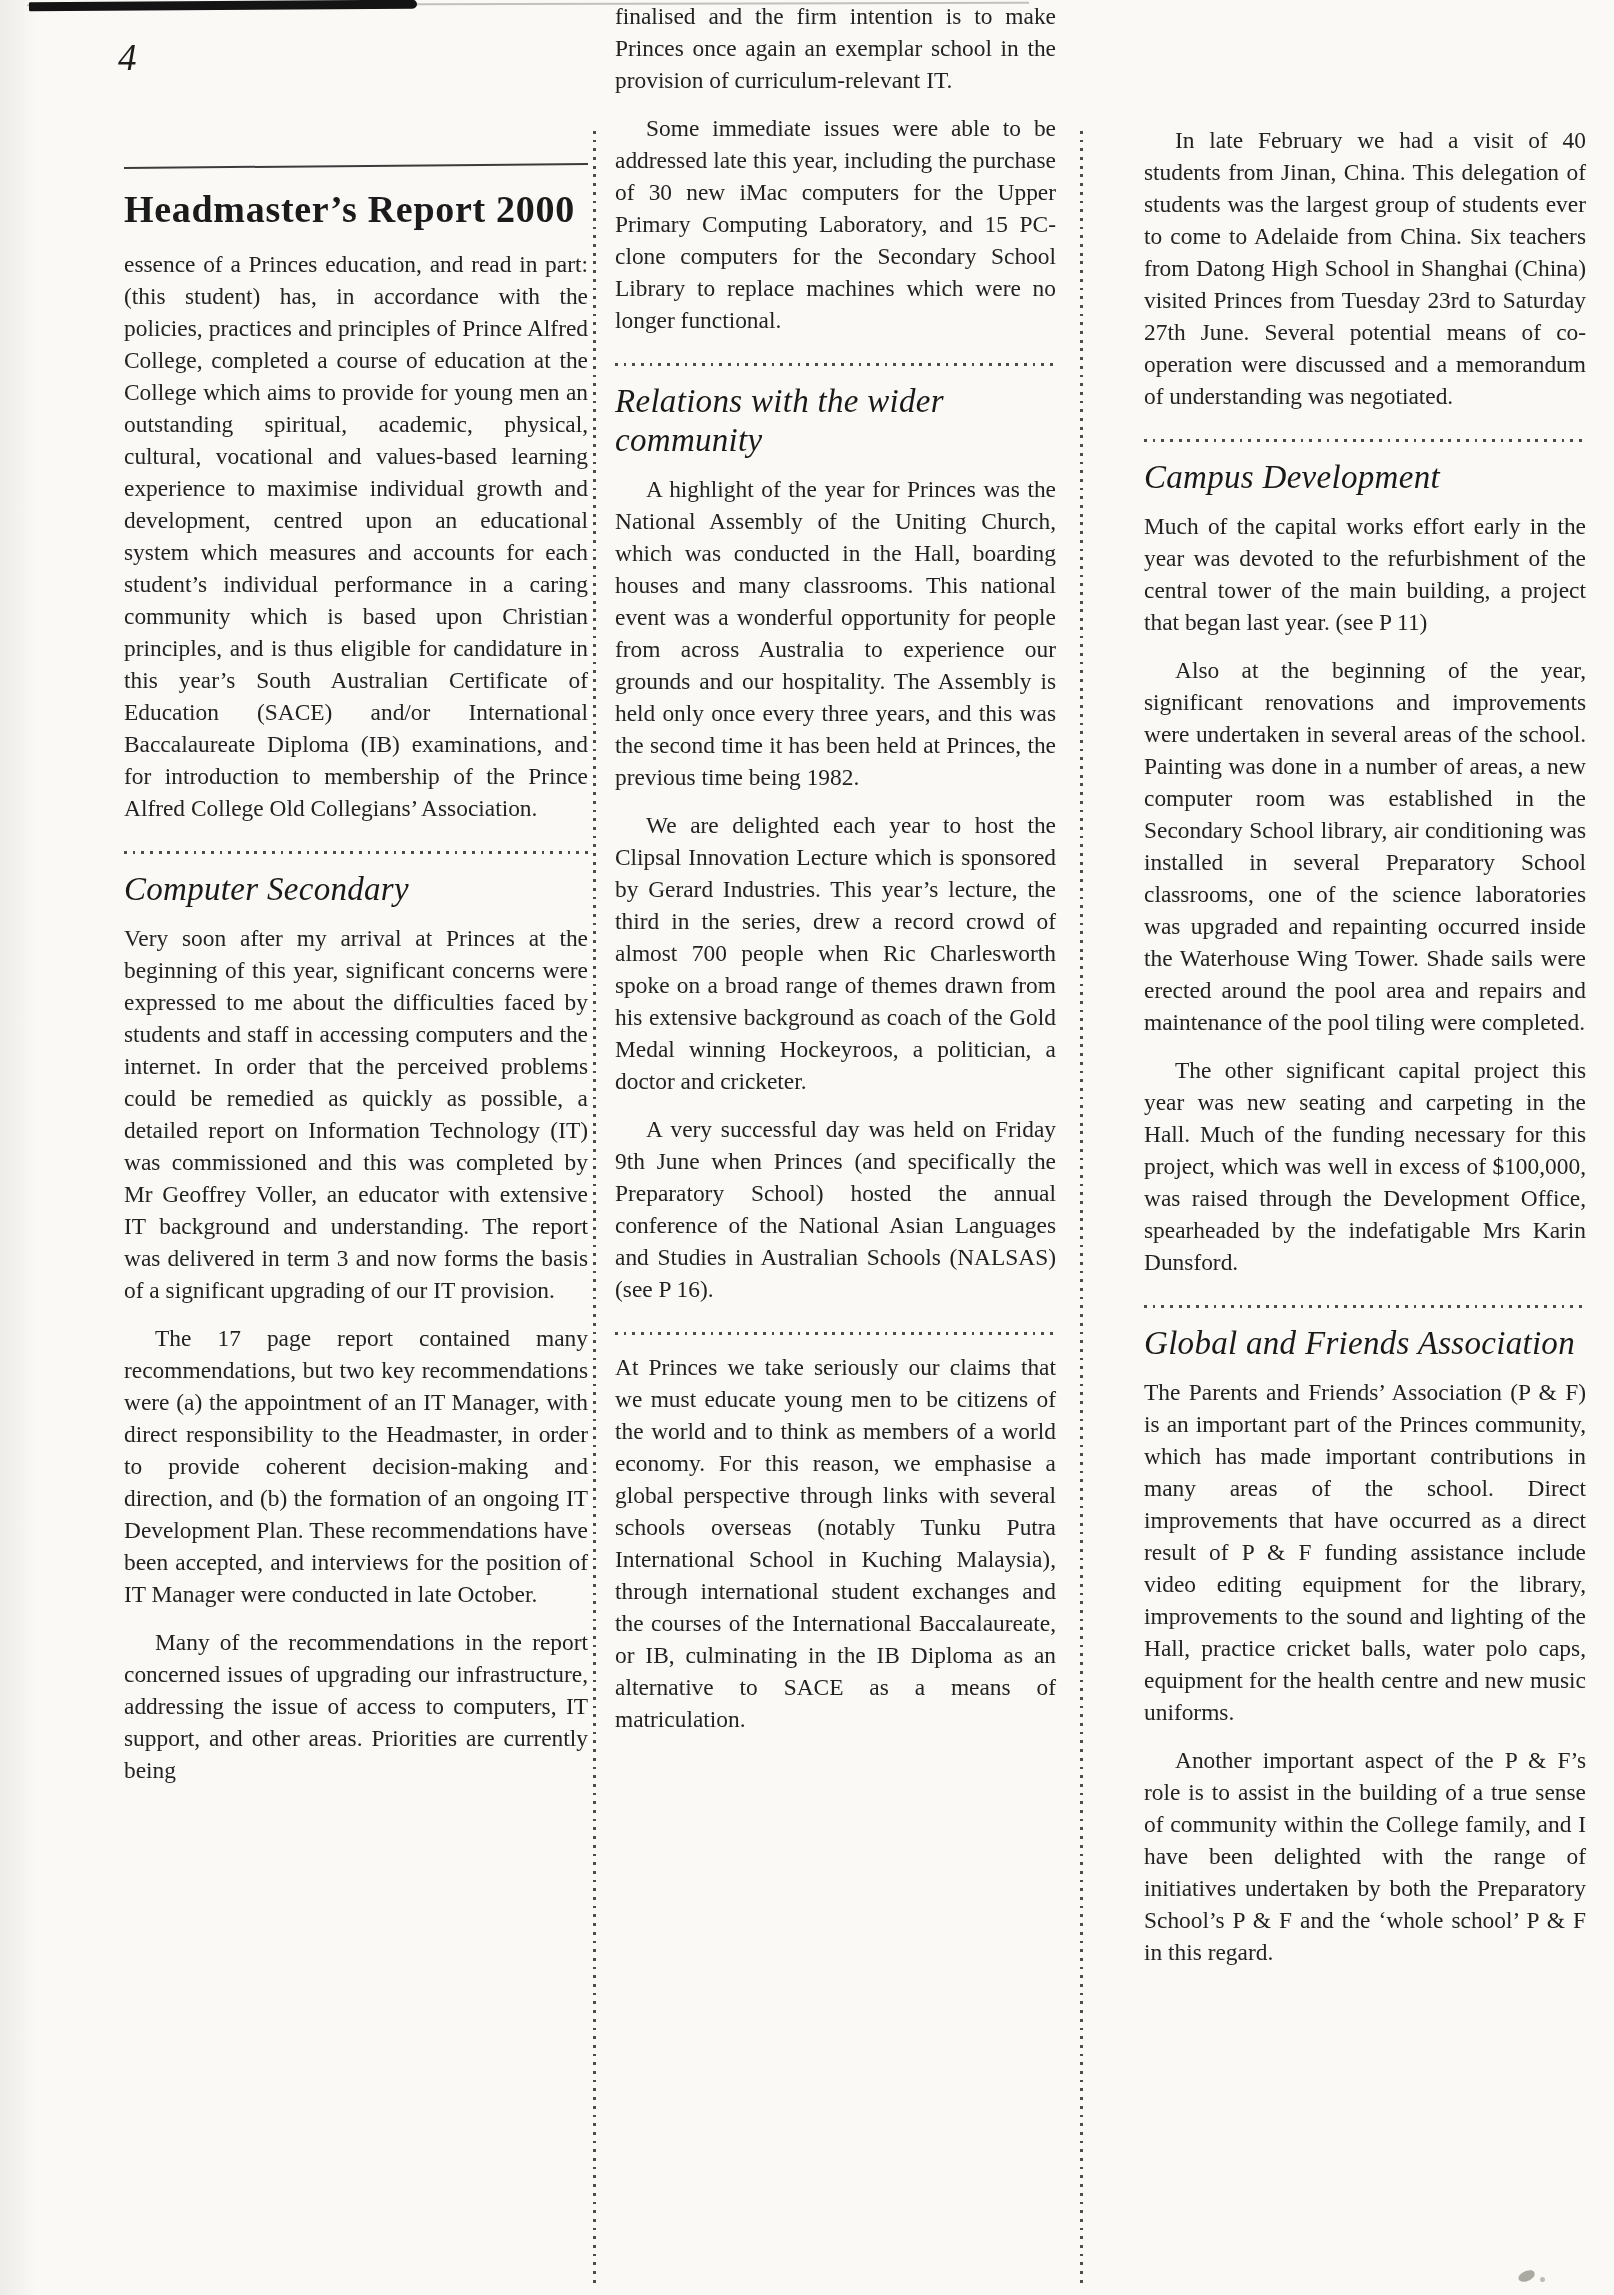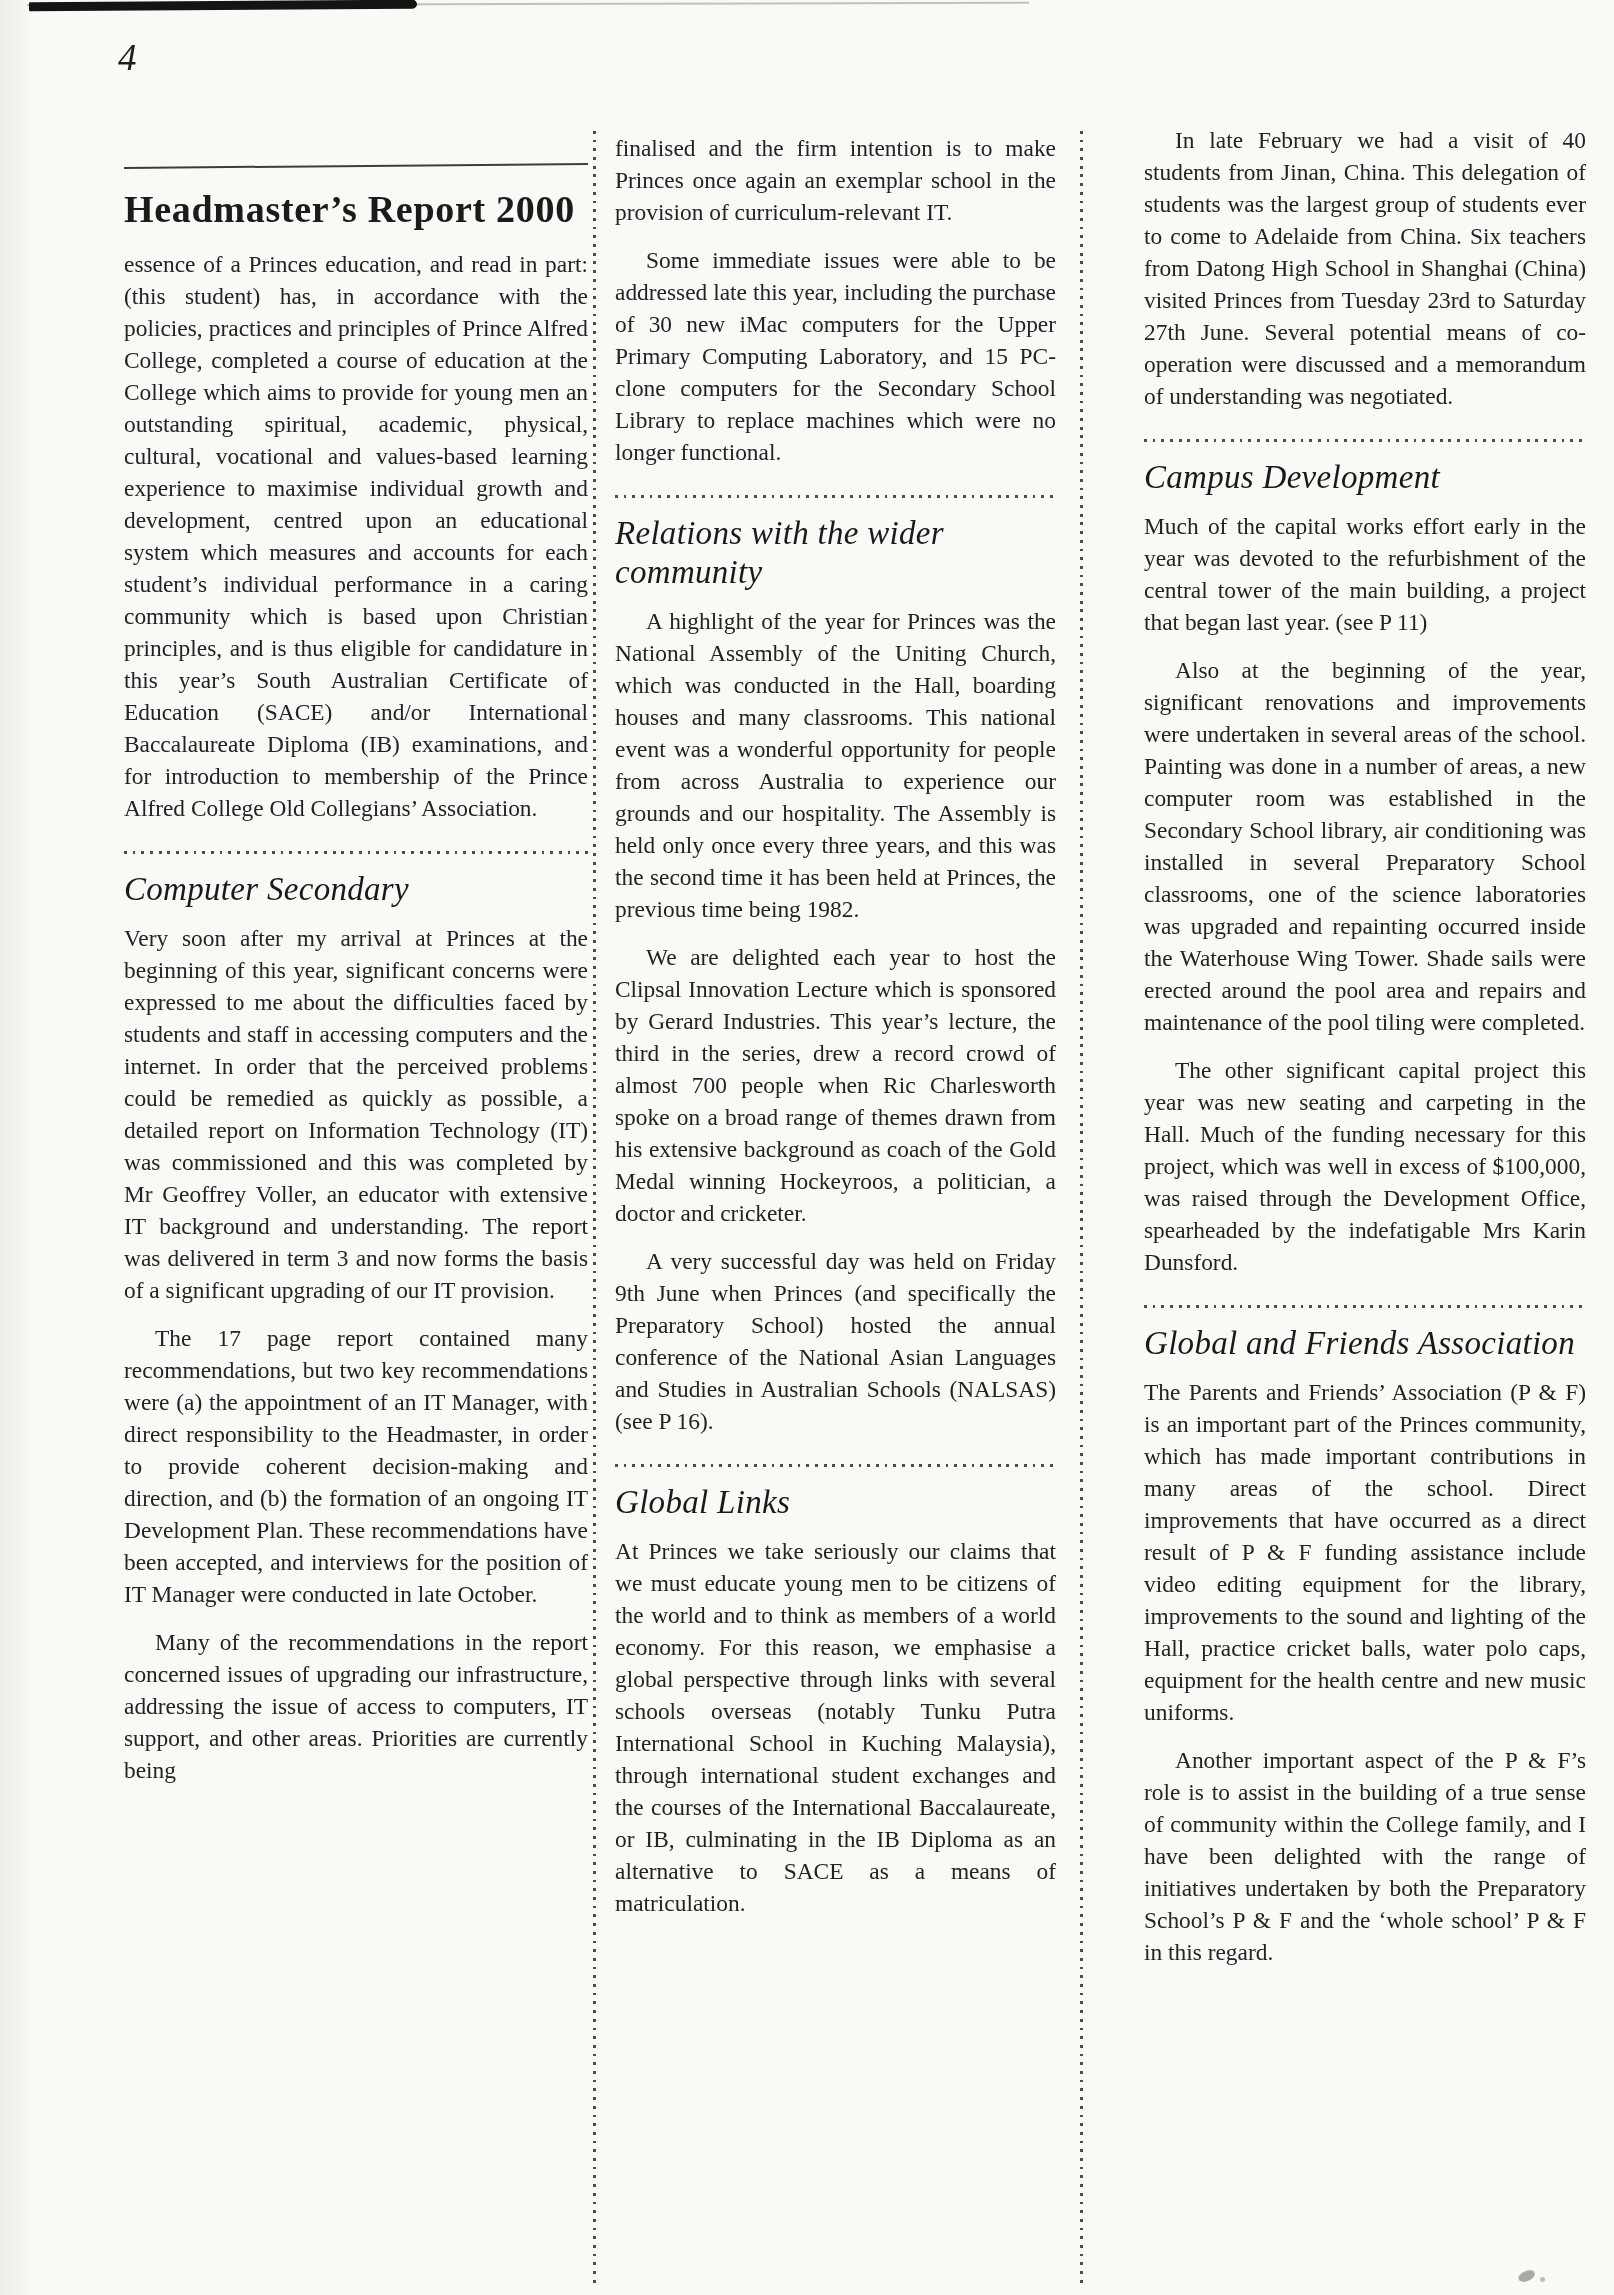--- a/index.html
+++ b/index.html
@@ -30,21 +30,21 @@
     position:absolute; left:118px; top:36px;
     font-size:37px; font-style:italic; color:#1d1d1d;
   }
   .col {
     position:absolute; top:0;
     font-size:23.4px; line-height:32px;
     text-align:justify;
     color:#232323;
   }
   #col1 { left:124px; width:464px; }
-  #col2 { left:615px; width:441px; padding-top:132px; }
+  #col2 { left:615px; width:441px; }
   #col3 { left:1144px; width:442px; padding-top:124px; }
 
   .masthead-rule {
     height:2px; background:#3c3c3c; margin-top:165px;
     transform:rotate(-0.5deg);
   }
   .masthead-title {
     margin-top:21.4px;
     font-size:38px; line-height:1.15;
     font-weight:700; 
@@ -110,21 +110,20 @@
 
 <div class="col" id="col2">
     <div class="para">finalised and the firm intention is to make Princes once again an exemplar school in the provision of curriculum-relevant IT.</div>
     <div class="para indent">Some immediate issues were able to be addressed late this year, including the purchase of 30 new iMac computers for the Upper Primary Computing Laboratory, and 15 PC-clone computers for the Secondary School Library to replace machines which were no longer functional.</div>
     <div class="divider"></div>
     <div class="heading">Relations with the wider community</div>
     <div class="para indent">A highlight of the year for Princes was the National Assembly of the Uniting Church, which was conducted in the Hall, boarding houses and many classrooms. This national event was a wonderful opportunity for people from across Australia to experience our grounds and our hospitality. The Assembly is held only once every three years, and this was the second time it has been held at Princes, the previous time being 1982.</div>
     <div class="para indent">We are delighted each year to host the Clipsal Innovation Lecture which is sponsored by Gerard Industries. This year’s lecture, the third in the series, drew a record crowd of almost 700 people when Ric Charlesworth spoke on a broad range of themes drawn from his extensive background as coach of the Gold Medal winning Hockeyroos, a politician, a doctor and cricketer.</div>
     <div class="para indent">A very successful day was held on Friday 9th June when Princes (and specifically the Preparatory School) hosted the annual conference of the National Asian Languages and Studies in Australian Schools (NALSAS) (see P 16).</div>
     <div class="divider"></div>
-    <div class="heading">Global Links</div>
     <div class="para">At Princes we take seriously our claims that we must educate young men to be citizens of the world and to think as members of a world economy. For this reason, we emphasise a global perspective through links with several schools overseas (notably Tunku Putra International School in Kuching Malaysia), through international student exchanges and the courses of the International Baccalaureate, or IB, culminating in the IB Diploma as an alternative to SACE as a means of matriculation.</div>
   </div>
 
 <div class="col" id="col3">
     <div class="para indent">In late February we had a visit of 40 students from Jinan, China. This delegation of students was the largest group of students ever to come to Adelaide from China. Six teachers from Datong High School in Shanghai (China) visited Princes from Tuesday 23rd to Saturday 27th June. Several potential means of co-operation were discussed and a memorandum of understanding was negotiated.</div>
     <div class="divider"></div>
     <div class="heading">Campus Development</div>
     <div class="para">Much of the capital works effort early in the year was devoted to the refurbishment of the central tower of the main building, a project that began last year. (see P 11)</div>
     <div class="para indent">Also at the beginning of the year, significant renovations and improvements were undertaken in several areas of the school. Painting was done in a number of areas, a new computer room was established in the Secondary School library, air conditioning was installed in several Preparatory School classrooms, one of the science laboratories was upgraded and repainting occurred inside the Waterhouse Wing Tower. Shade sails were erected around the pool area and repairs and maintenance of the pool tiling were completed.</div>
     <div class="para indent">The other significant capital project this year was new seating and carpeting in the Hall. Much of the funding necessary for this project, which was well in excess of $100,000, was raised through the Development Office, spearheaded by the indefatigable Mrs Karin Dunsford.</div>

